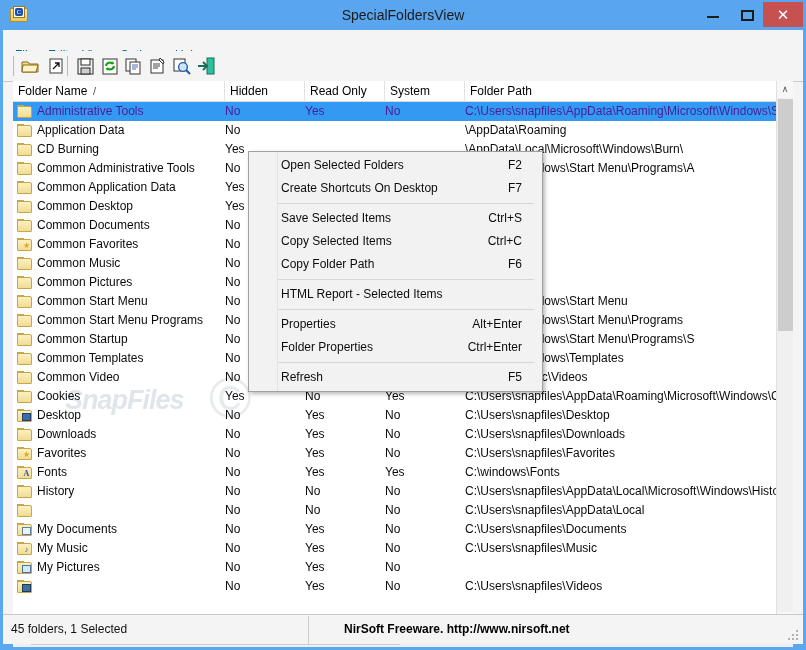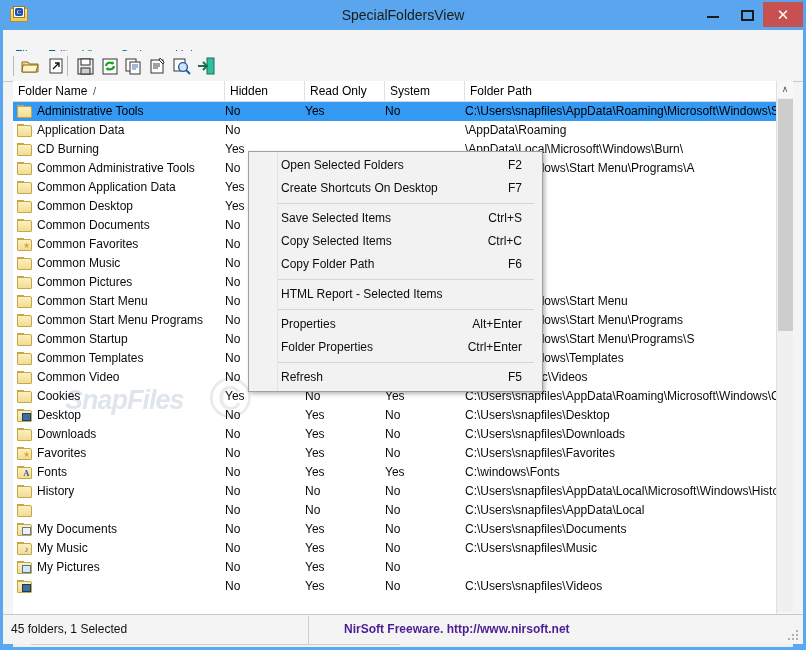--- a/index.html
+++ b/index.html
@@ -204,21 +204,21 @@
   }
   .cell {
     position: absolute;
     top: 0; height: 19px;
     line-height: 19px;
     font-size: 12px;
     color: #0a0a0a;
     overflow: hidden;
     white-space: nowrap;
   }
-  .row.selected .cell { color: #000000; }
+  .row.selected .cell { color: #4c1d95; }
   .c-name { left: 24px; width: 170px; }
   .c-hidden { left: 212px; width: 40px; }
   .c-read { left: 292px; width: 40px; }
   .c-system { left: 372px; width: 40px; }
   .c-path { left: 452px; width: 320px; }
 
   .ficon {
     position: absolute;
     left: 4px; top: 3px;
     width: 15px; height: 13px;
@@ -347,21 +347,21 @@
   #status-div {
     position: absolute;
     left: 305px; top: 1px;
     width: 1px; height: 28px;
     background: #cfcfcf;
   }
   #status-credit {
     position: absolute;
     left: 315px; top: 7px;
     font-size: 12px;
-    color: #4c1d95;
+    color: #000000;
     font-weight: bold;
     padding-left: 26px;
   }
   #grip {
     position: absolute;
     right: 3px; bottom: 2px;
     width: 12px; height: 12px;
   }
   #grip i {
     position: absolute;

